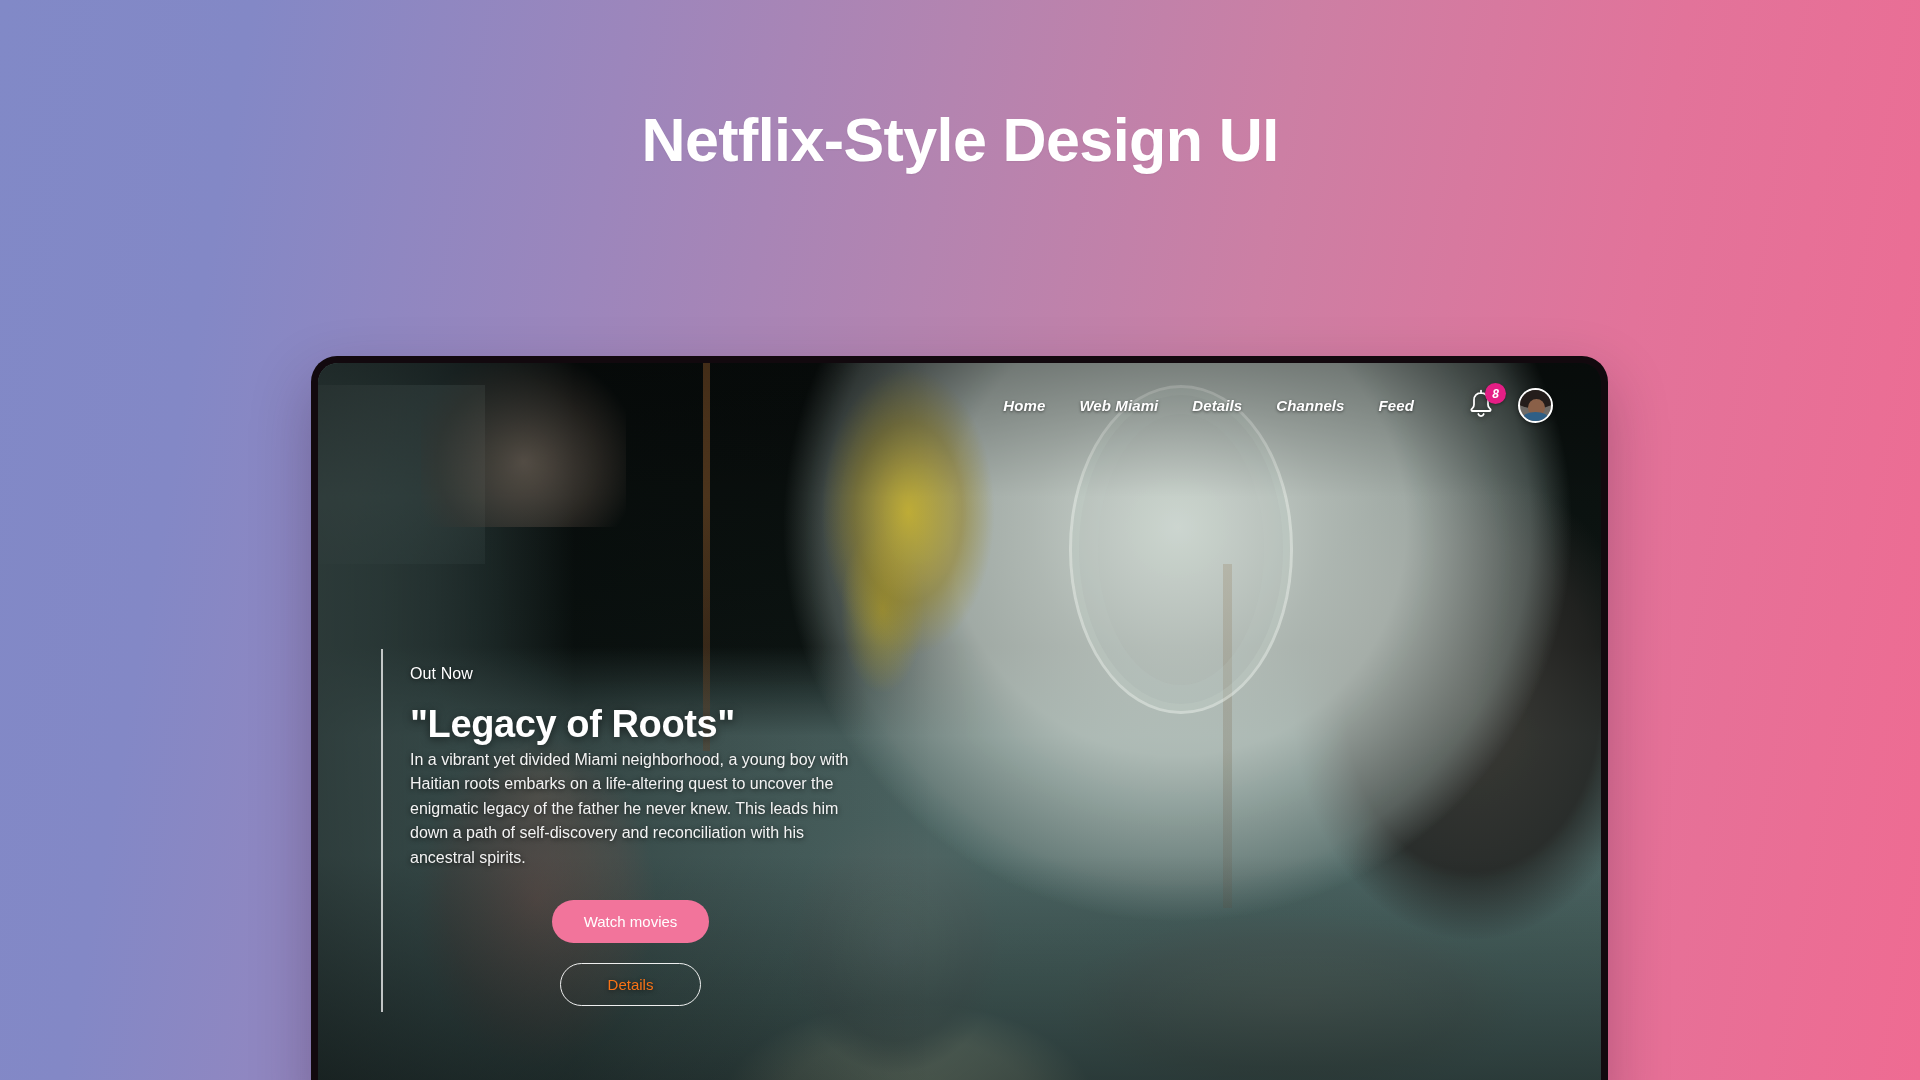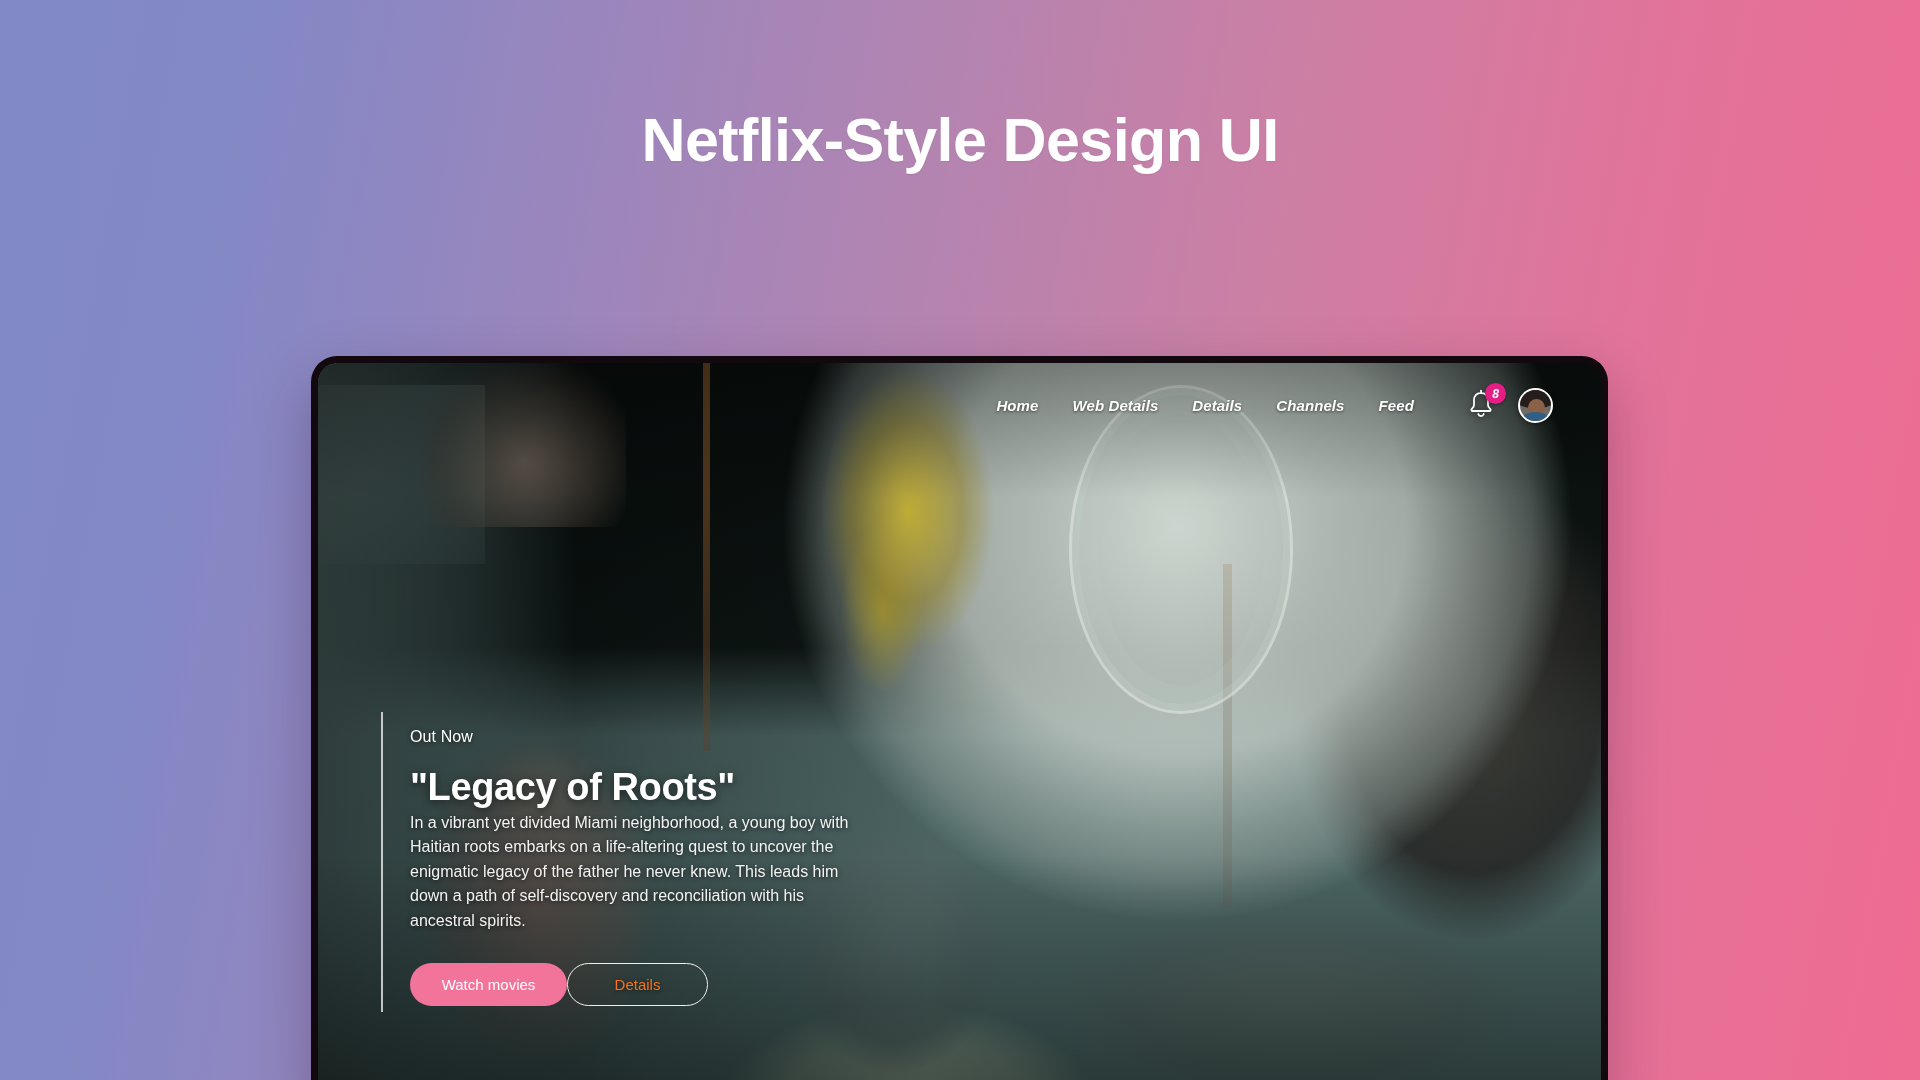--- a/index.html
+++ b/index.html
@@ -202,21 +202,21 @@
     margin-top:20px;
     text-shadow:0 2px 8px rgba(0,0,0,0.55);
   }
   .hero-desc{
     color:#f3f3f3;
     font-size:16px;
     line-height:24.5px;
     margin-top:2px;
     text-shadow:0 1px 5px rgba(0,0,0,0.7);
   }
-  .hero-buttons{ display:flex; align-items:center; margin-top:30px; }
+  .hero-buttons{ display:flex; align-items:center; gap:20px; margin-top:30px;flex-direction:column; }
   .btn{
     height:43px;
     border-radius:22px;
     display:flex; align-items:center; justify-content:center;
     font-size:15px;
     cursor:pointer;
     white-space:nowrap;
   }
   .btn-primary{
     width:157px;
@@ -249,21 +249,21 @@
       <div class="scene-cloth"></div>
       <div class="scene-post"></div>
       <div class="scene-post2"></div>
       <div class="scene-fanring"></div>
     </div>
     <div class="hero-vignette"></div>
 
     <div class="navbar">
       <div class="nav-links">
         <div class="nav-link">Home</div>
-        <div class="nav-link">Web Details</div>
+        <div class="nav-link">Web Miami</div>
         <div class="nav-link">Details</div>
         <div class="nav-link">Channels</div>
         <div class="nav-link">Feed</div>
       </div>
       <div class="nav-actions">
         <div class="bell-wrap">
           <svg width="30" height="34" viewBox="0 0 24 26" fill="none">
             <path d="M12 3.2c-3.3 0-5.6 2.5-5.6 5.7v3.6c0 1.1-.4 2.1-1.1 2.9l-.8.9c-.5.6-.1 1.5.7 1.5h13.6c.8 0 1.2-.9.7-1.5l-.8-.9c-.7-.8-1.1-1.8-1.1-2.9V8.9c0-3.2-2.3-5.7-5.6-5.7z" stroke="#ffffff" stroke-width="1.4" stroke-linejoin="round"></path>
             <path d="M9.8 20.2a2.3 2.3 0 0 0 4.4 0" stroke="#ffffff" stroke-width="1.4" stroke-linecap="round"></path>
             <path d="M12 1.4v1.6" stroke="#ffffff" stroke-width="1.4" stroke-linecap="round"></path>

